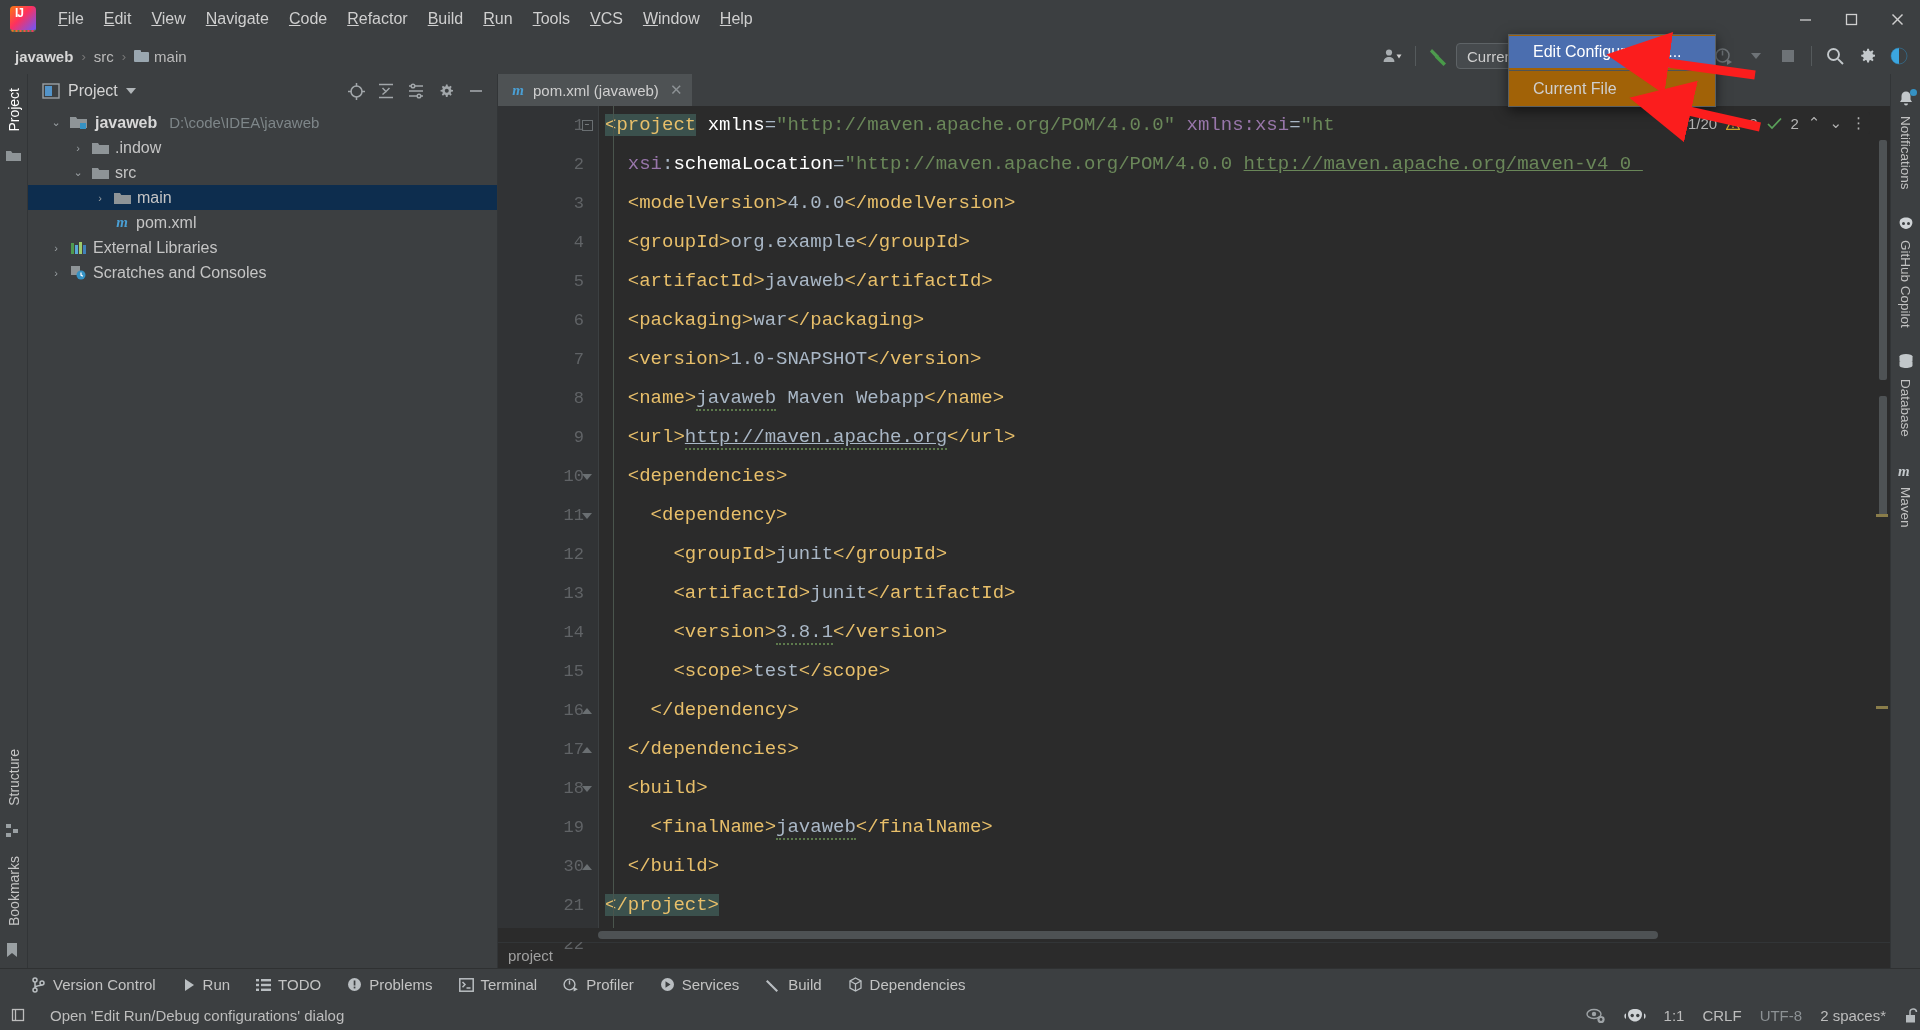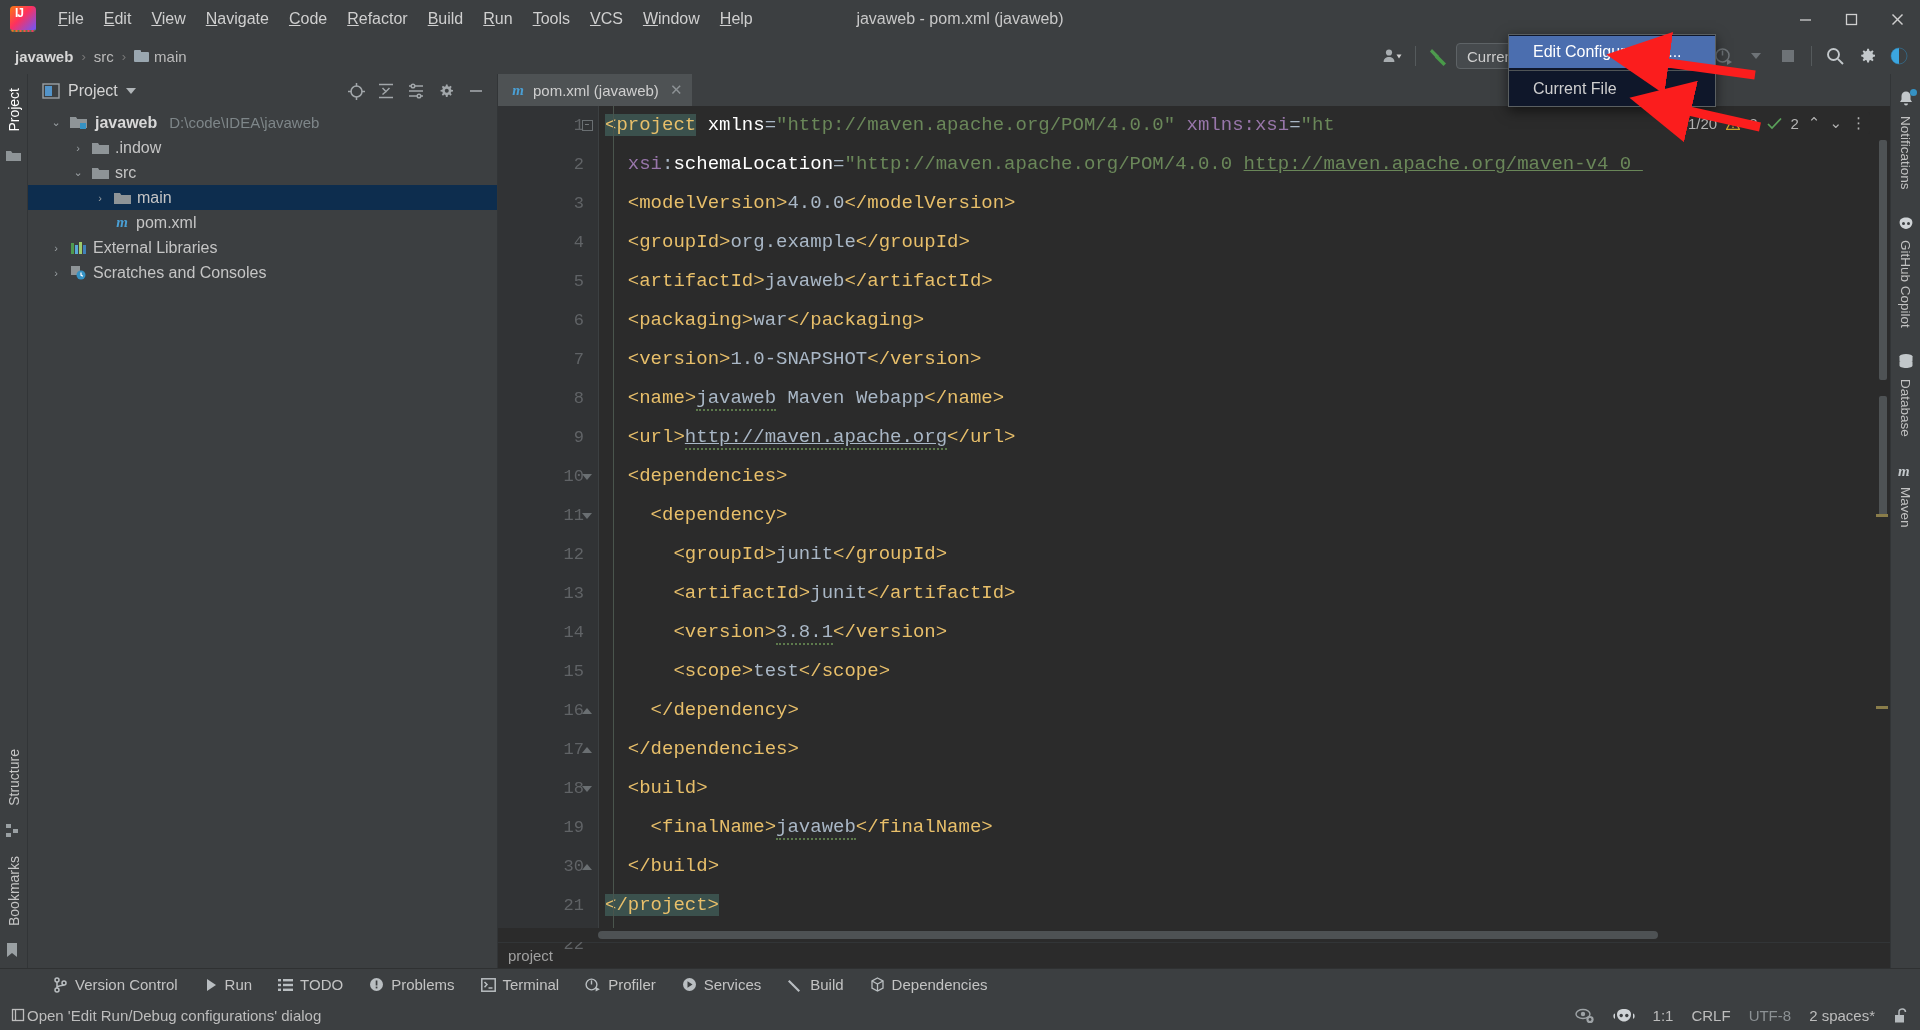--- a/index.html
+++ b/index.html
@@ -53,21 +53,21 @@
   .runcfg {
     height:26px; min-width:155px; border:1px solid #5e6366; border-radius:4px;
     display:flex; align-items:center; justify-content:space-between; padding:0 8px 0 10px;
     background:#464a4d; color:#cfcfcf; font-size:15px; gap:10px;
   }
   .caret-dn { width:0;height:0;border-left:5px solid transparent;border-right:5px solid transparent;border-top:6px solid #cfcfcf; }
   .tri-run { width:0;height:0;border-top:7px solid transparent;border-bottom:7px solid transparent;border-left:12px solid #6e7377; }
 
   
   .dropdown {
-    position:absolute; top:34px; left:1508px; width:208px; background:#0f172a;
+    position:absolute; top:34px; left:1508px; width:208px; background:#a16207;
     border:1px solid #5a5f61; box-shadow:0 4px 12px rgba(0,0,0,.55); z-index:40; padding:1px 0;
   }
   .dd-item { height:32px; display:flex; align-items:center; padding:0 10px 0 24px; font-size:16px; color:#cfcfcf; }
   .dd-item.sel { background:#4b6eaf; color:#ffffff; }
   .dd-div { height:1px; background:#4f5456; margin:2px 0; }
 
   
   .main { flex:1 1 auto; display:flex; min-height:0; }
 
   
@@ -139,26 +139,26 @@
 
   .hscroll { height:14px; background:#2b2b2b; position:relative; flex:0 0 14px;}
   .hscroll .thumb { position:absolute; left:100px; top:3px; height:8px; width:1060px; background:#4e5254; border-radius:4px;}
 
   .breadcrumb-bottom { height:26px; flex:0 0 26px; background:#2b2b2b; color:#a0a0a0; font-size:15px;
       display:flex; align-items:center; padding-left:10px; border-top:1px solid #323537;}
 
   
   .toolwin {
     height:32px; flex:0 0 32px; background:#3c3f41; display:flex; align-items:center; gap:0;
-    padding-left:40px; border-top:1px solid #2f3132;
+    padding-left:18px; border-top:1px solid #2f3132;
   }
   .tw { display:flex; align-items:center; gap:7px; padding:0 13px; font-size:15px; color:#c3c3c3; height:100%; }
   .statusbar {
-    height:30px; flex:0 0 30px; background:#3c3f41; display:flex; align-items:center; padding:0 12px 0 10px;
-    font-size:15px; color:#bdbdbd; gap:1px;text-align:center;
+    height:30px; flex:0 0 30px; background:#3c3f41; display:flex; align-items:center; padding:0 1px 0 10px;
+    font-size:15px; color:#bdbdbd; gap:24px;text-align:center;
   }
   .sb-right { margin-left:auto; display:flex; align-items:center; gap:18px; }
   .sb-i { color:#bdbdbd; }
   .sb-i.dim { color:#8c9194; }
 
   
   .annot { position:absolute; inset:0; pointer-events:none; z-index:60; }
 
   svg { display:block; }
 </style>
@@ -179,21 +179,20 @@
         <div class="menu-item"><u>N</u>avigate</div>
         <div class="menu-item"><u>C</u>ode</div>
         <div class="menu-item"><u>R</u>efactor</div>
         <div class="menu-item"><u>B</u>uild</div>
         <div class="menu-item"><u>R</u>un</div>
         <div class="menu-item"><u>T</u>ools</div>
         <div class="menu-item"><u>V</u>CS</div>
         <div class="menu-item"><u>W</u>indow</div>
         <div class="menu-item"><u>H</u>elp</div>
       </div>
-    <div class="win-title">javaweb - pom.xml (javaweb)</div>
     <div class="win-ctl">
       <div class="win-btn">
         <svg width="13" height="13" viewBox="0 0 13 13">
             <line x1="1" y1="7" x2="12" y2="7" stroke="#cfcfcf" stroke-width="1.3"></line>
           </svg>
       </div>
       <div class="win-btn">
         <svg width="13" height="13" viewBox="0 0 13 13">
             <rect x="1.5" y="1.5" width="10" height="10" fill="none" stroke="#cfcfcf" stroke-width="1.3"></rect>
           </svg>

